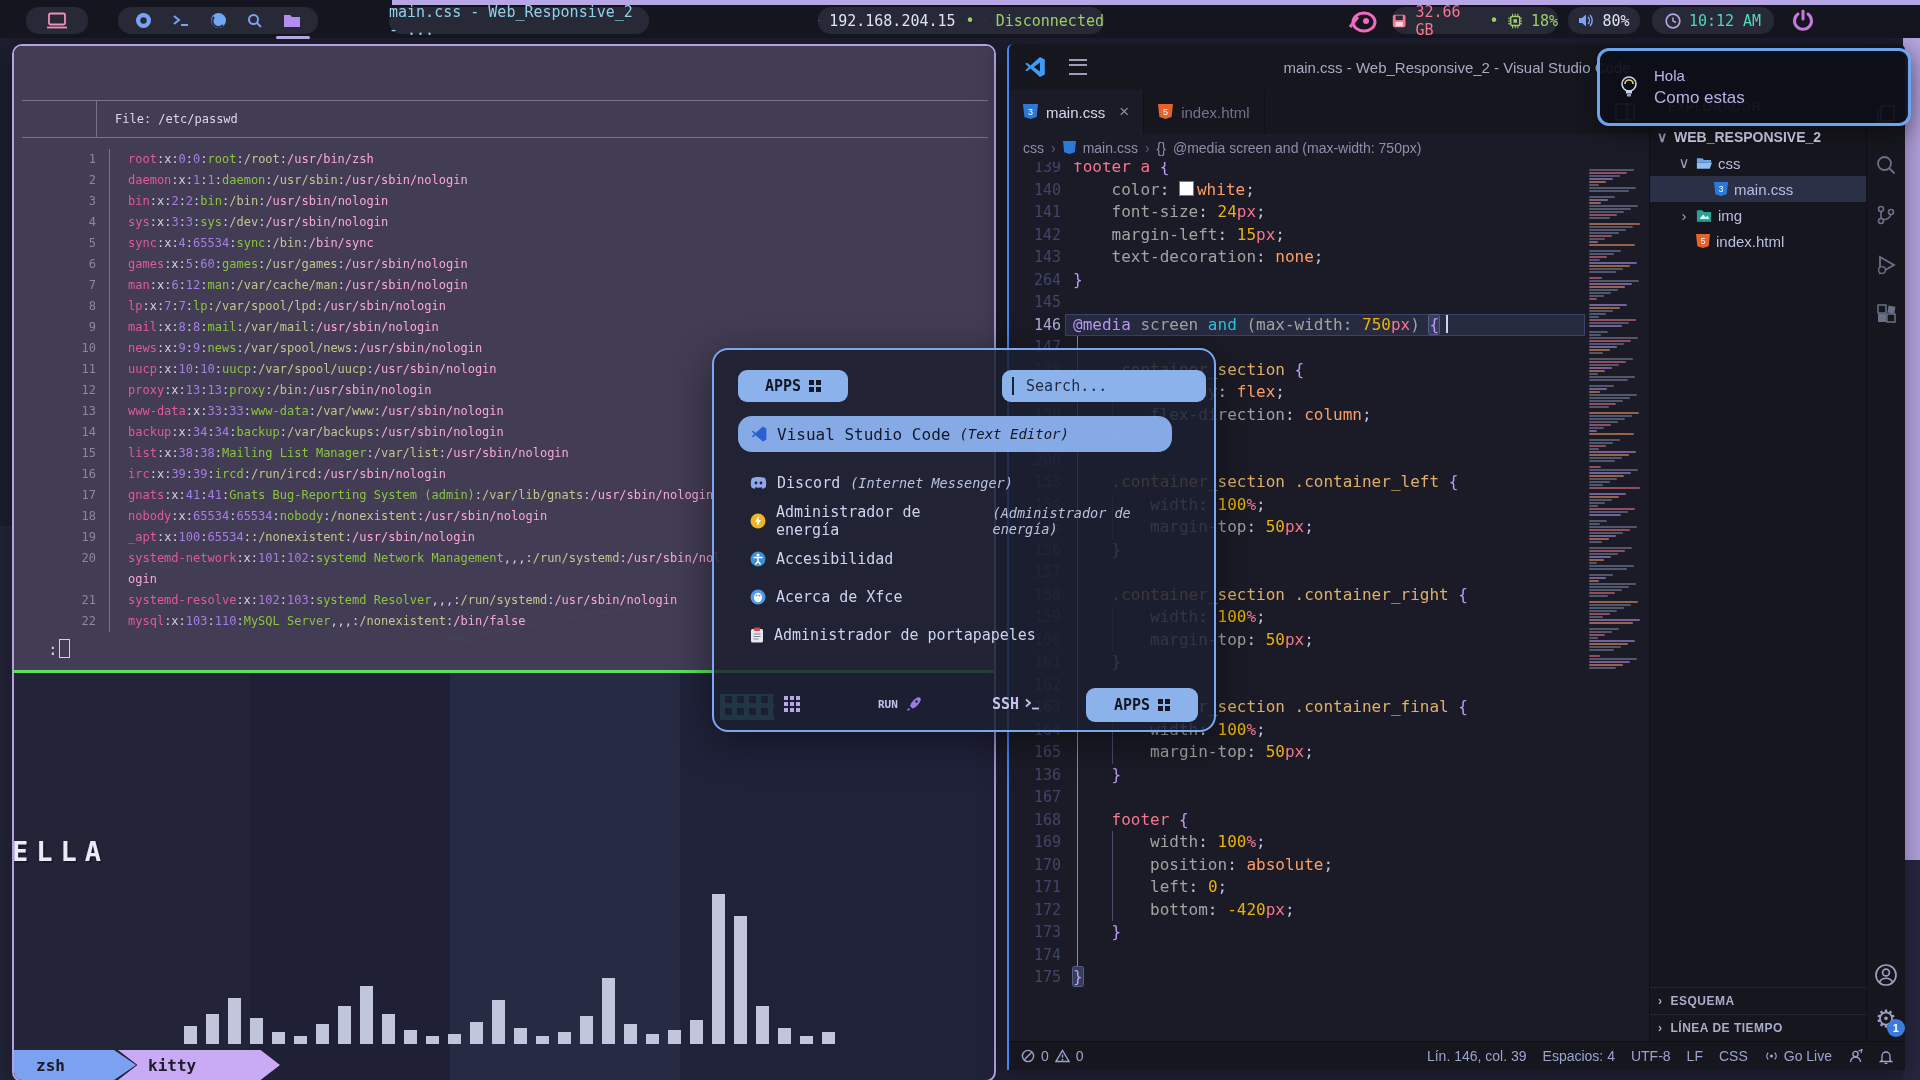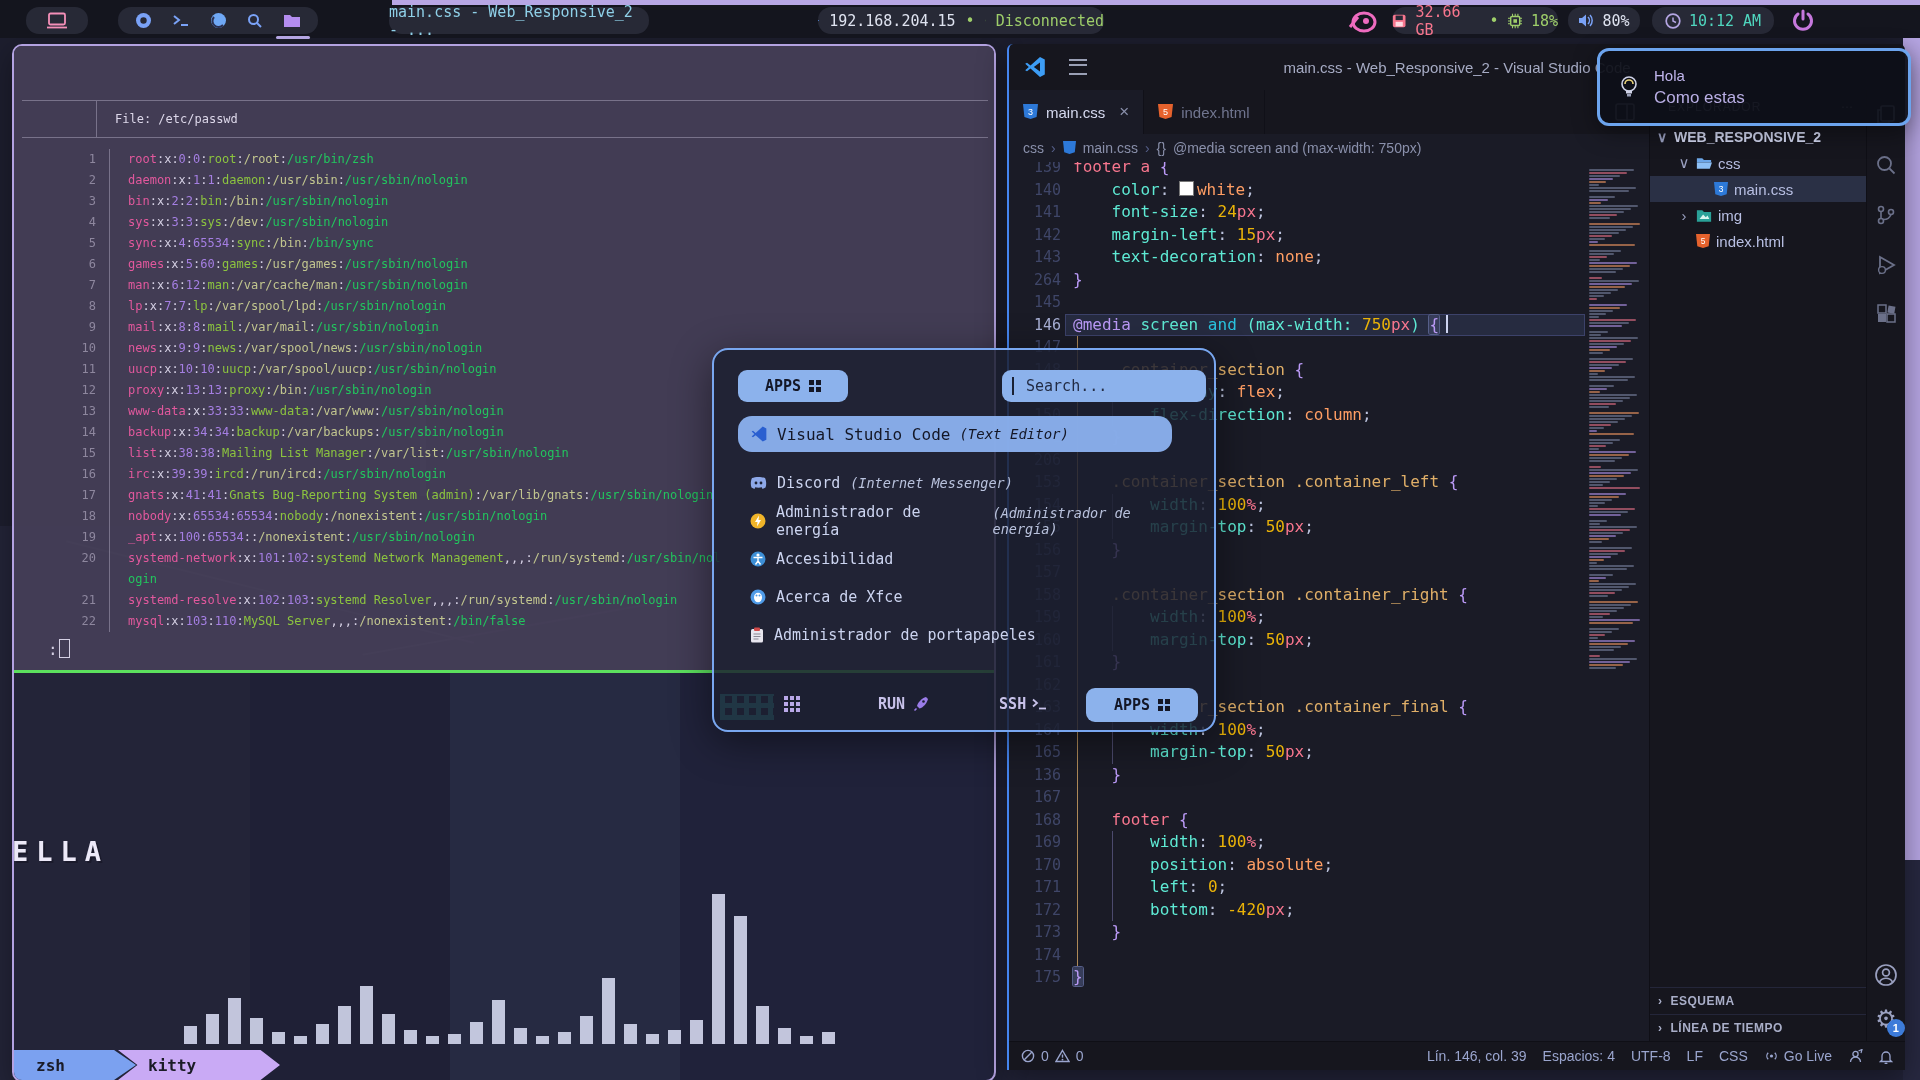--- a/index.html
+++ b/index.html
@@ -35,21 +35,21 @@
   .bat{position:absolute;left:8px;right:6px;top:54px;font-family:"DejaVu Sans Mono",monospace;font-size:12px;}
   .bat-head{display:flex;border-top:1px solid rgba(165,158,182,.55);border-bottom:1px solid rgba(165,158,182,.55);}
   .bat-head-num{width:74px;border-right:1px solid rgba(165,158,182,.55);flex:none;}
   .bat-head-text{padding:11px 0 11px 18px;color:#ddd8ea;}
   .bat-body{padding-top:11px;}
   .bat-row{display:flex;line-height:21px;}
   .bat-num{width:74px;flex:none;text-align:right;padding-right:13px;color:rgba(155,148,172,.85);
            border-right:1px solid rgba(165,158,182,.55);}
   .bat-text{padding-left:18px;width:83ch;word-break:break-all;white-space:pre-wrap;}
   .pw-user{color:#e2589d;} .pw-punc{color:#d5d0e4;} .pw-x{color:#d5d0e4;}
-  .pw-id{color:#a57fe3;} .pw-gecos{color:#8cc43f;} .pw-home{color:#c2c68f;} .pw-shell{color:#22c55e;}
+  .pw-id{color:#a57fe3;} .pw-gecos{color:#8cc43f;} .pw-home{color:#c2c68f;} .pw-shell{color:#f9a8d4;}
   .pager{position:absolute;left:34px;top:593px;font-family:"DejaVu Sans Mono",monospace;font-size:16px;color:#d5d0e4;}
   .pager .cur{display:inline-block;width:9px;height:17px;border:1px solid #d5d0e4;vertical-align:-3px;margin-left:1px;}
   .cava{position:absolute;left:170px;bottom:36px;display:flex;align-items:flex-end;gap:9px;}
   .cava .bar{width:13px;background:rgba(216,220,242,.88);}
   .kittybar{position:absolute;left:0;bottom:0;height:30px;right:0;display:flex;
             font-family:"DejaVu Sans Mono",monospace;font-size:16px;font-weight:bold;color:#1a1b26;}
   .kseg{display:flex;align-items:center;padding:0 14px 0 22px;}
   .kseg.zsh{background:#7ba1f0;clip-path:polygon(0 0,82% 0,100% 50%,82% 100%,0 100%);width:86px;}
   .kseg.kitty{background:#c9aaf5;clip-path:polygon(0 0,88% 0,100% 50%,88% 100%,0 100%,12% 50%);
               width:118px;margin-left:-18px;padding-left:30px;}
@@ -72,21 +72,21 @@
   .vcrumbs .sep{color:#565f89;}
   .editor{flex:1;position:relative;background:#1a1b26;overflow:hidden;}
   .gutter{position:absolute;left:0;top:-6px;width:52px;text-align:right;
           font-family:"DejaVu Sans Mono",monospace;font-size:15px;color:#3f4668;}
   .gutter div{height:22.5px;line-height:22.5px;}
   .gutter div.hl{color:#a9b1d6;}
   .coderows{position:absolute;left:56px;top:-6px;right:64px;
             font-family:"DejaVu Sans Mono",monospace;font-size:16px;}
   .code-row{height:22.5px;line-height:22.5px;white-space:pre;padding-left:8px;}
   .code-row.hl{background:#262b40;box-shadow:inset 0 0 0 1px #3c426a;}
-  .t-s{color:#f7768e;} .t-c{color:#e0af68;} .t-b{color:#bb9af7;} .t-p{color:#5eead4;}
+  .t-s{color:#f7768e;} .t-c{color:#e0af68;} .t-b{color:#bb9af7;} .t-p{color:#a3a3a3;}
   .t-pu{color:#bcc3dd;} .t-v{color:#ff9e64;} .t-n{color:#eab308;} .t-u{color:#f7768e;}
   .t-at{color:#bb9af7;} .t-an{color:#2ac3de;}
   .t-bx{color:#bb9af7;background:#373d5a;box-shadow:0 0 0 1px #565f89;border-radius:2px;}
   .swatch{display:inline-block;width:13px;height:13px;background:#fff;border:1px solid #777;
           vertical-align:-1px;margin-right:3px;}
   .caret{display:inline-block;width:2px;height:18px;background:#cdd3f0;vertical-align:-3px;margin-left:7px;}
   .guide{position:absolute;width:1px;}
   .guide.orange{background:rgba(224,175,104,.75);}
   .guide.purple{background:#4c4a6d;}
   .minimap{position:absolute;right:2px;top:4px;width:58px;}
@@ -127,21 +127,21 @@
   .l-selected{position:absolute;left:24px;top:66px;width:434px;height:36px;border-radius:14px;
               background:rgba(140,178,240,.95);display:flex;align-items:center;gap:9px;padding-left:12px;
               box-sizing:border-box;color:#141726;font-size:16px;}
   .l-selected i{font-style:italic;font-size:14px;}
   .l-items{position:absolute;left:36px;top:114px;right:20px;}
   .l-item{height:38px;display:flex;align-items:center;gap:10px;color:#ccd4f0;font-size:15px;}
   .l-item i{font-style:italic;font-size:13.5px;color:#b9c2dd;}
   .l-footer{position:absolute;left:0;right:0;bottom:8px;height:36px;display:flex;align-items:center;}
   .grid9{display:grid;grid-template-columns:repeat(3,4px);grid-gap:2px;margin-left:70px;}
   .grid9 span{width:4px;height:4px;background:#b9a8e8;}
-  .l-run{margin-left:78px;display:flex;align-items:center;gap:8px;color:#c8c2ea;font-size:15px;font-weight:bold;}
+  .l-run{margin-left:78px;display:flex;align-items:center;gap:8px;color:#c8c2ea;font-size:11px;font-weight:bold;}
   .l-ssh{margin-left:70px;display:flex;align-items:center;gap:6px;color:#c8c2ea;font-size:15px;font-weight:bold;}
   .l-apps2{position:absolute;right:16px;bottom:0;width:112px;height:34px;}
   .grid4{display:grid;grid-template-columns:repeat(2,5px);grid-gap:2px;}
   .grid4 span{width:5px;height:5px;background:#141726;}
   
   .notif{position:absolute;left:1597px;top:48px;width:308px;height:72px;background:rgba(13,15,24,.93);
          border:3px solid #6ca4ee;border-radius:12px;z-index:45;display:flex;align-items:center;
          box-shadow:0 6px 24px rgba(0,0,0,.4);}
   .notif .txt{margin-left:14px;color:#c0b5ec;}
   .notif .t1{font-size:15px;margin-bottom:4px;}

